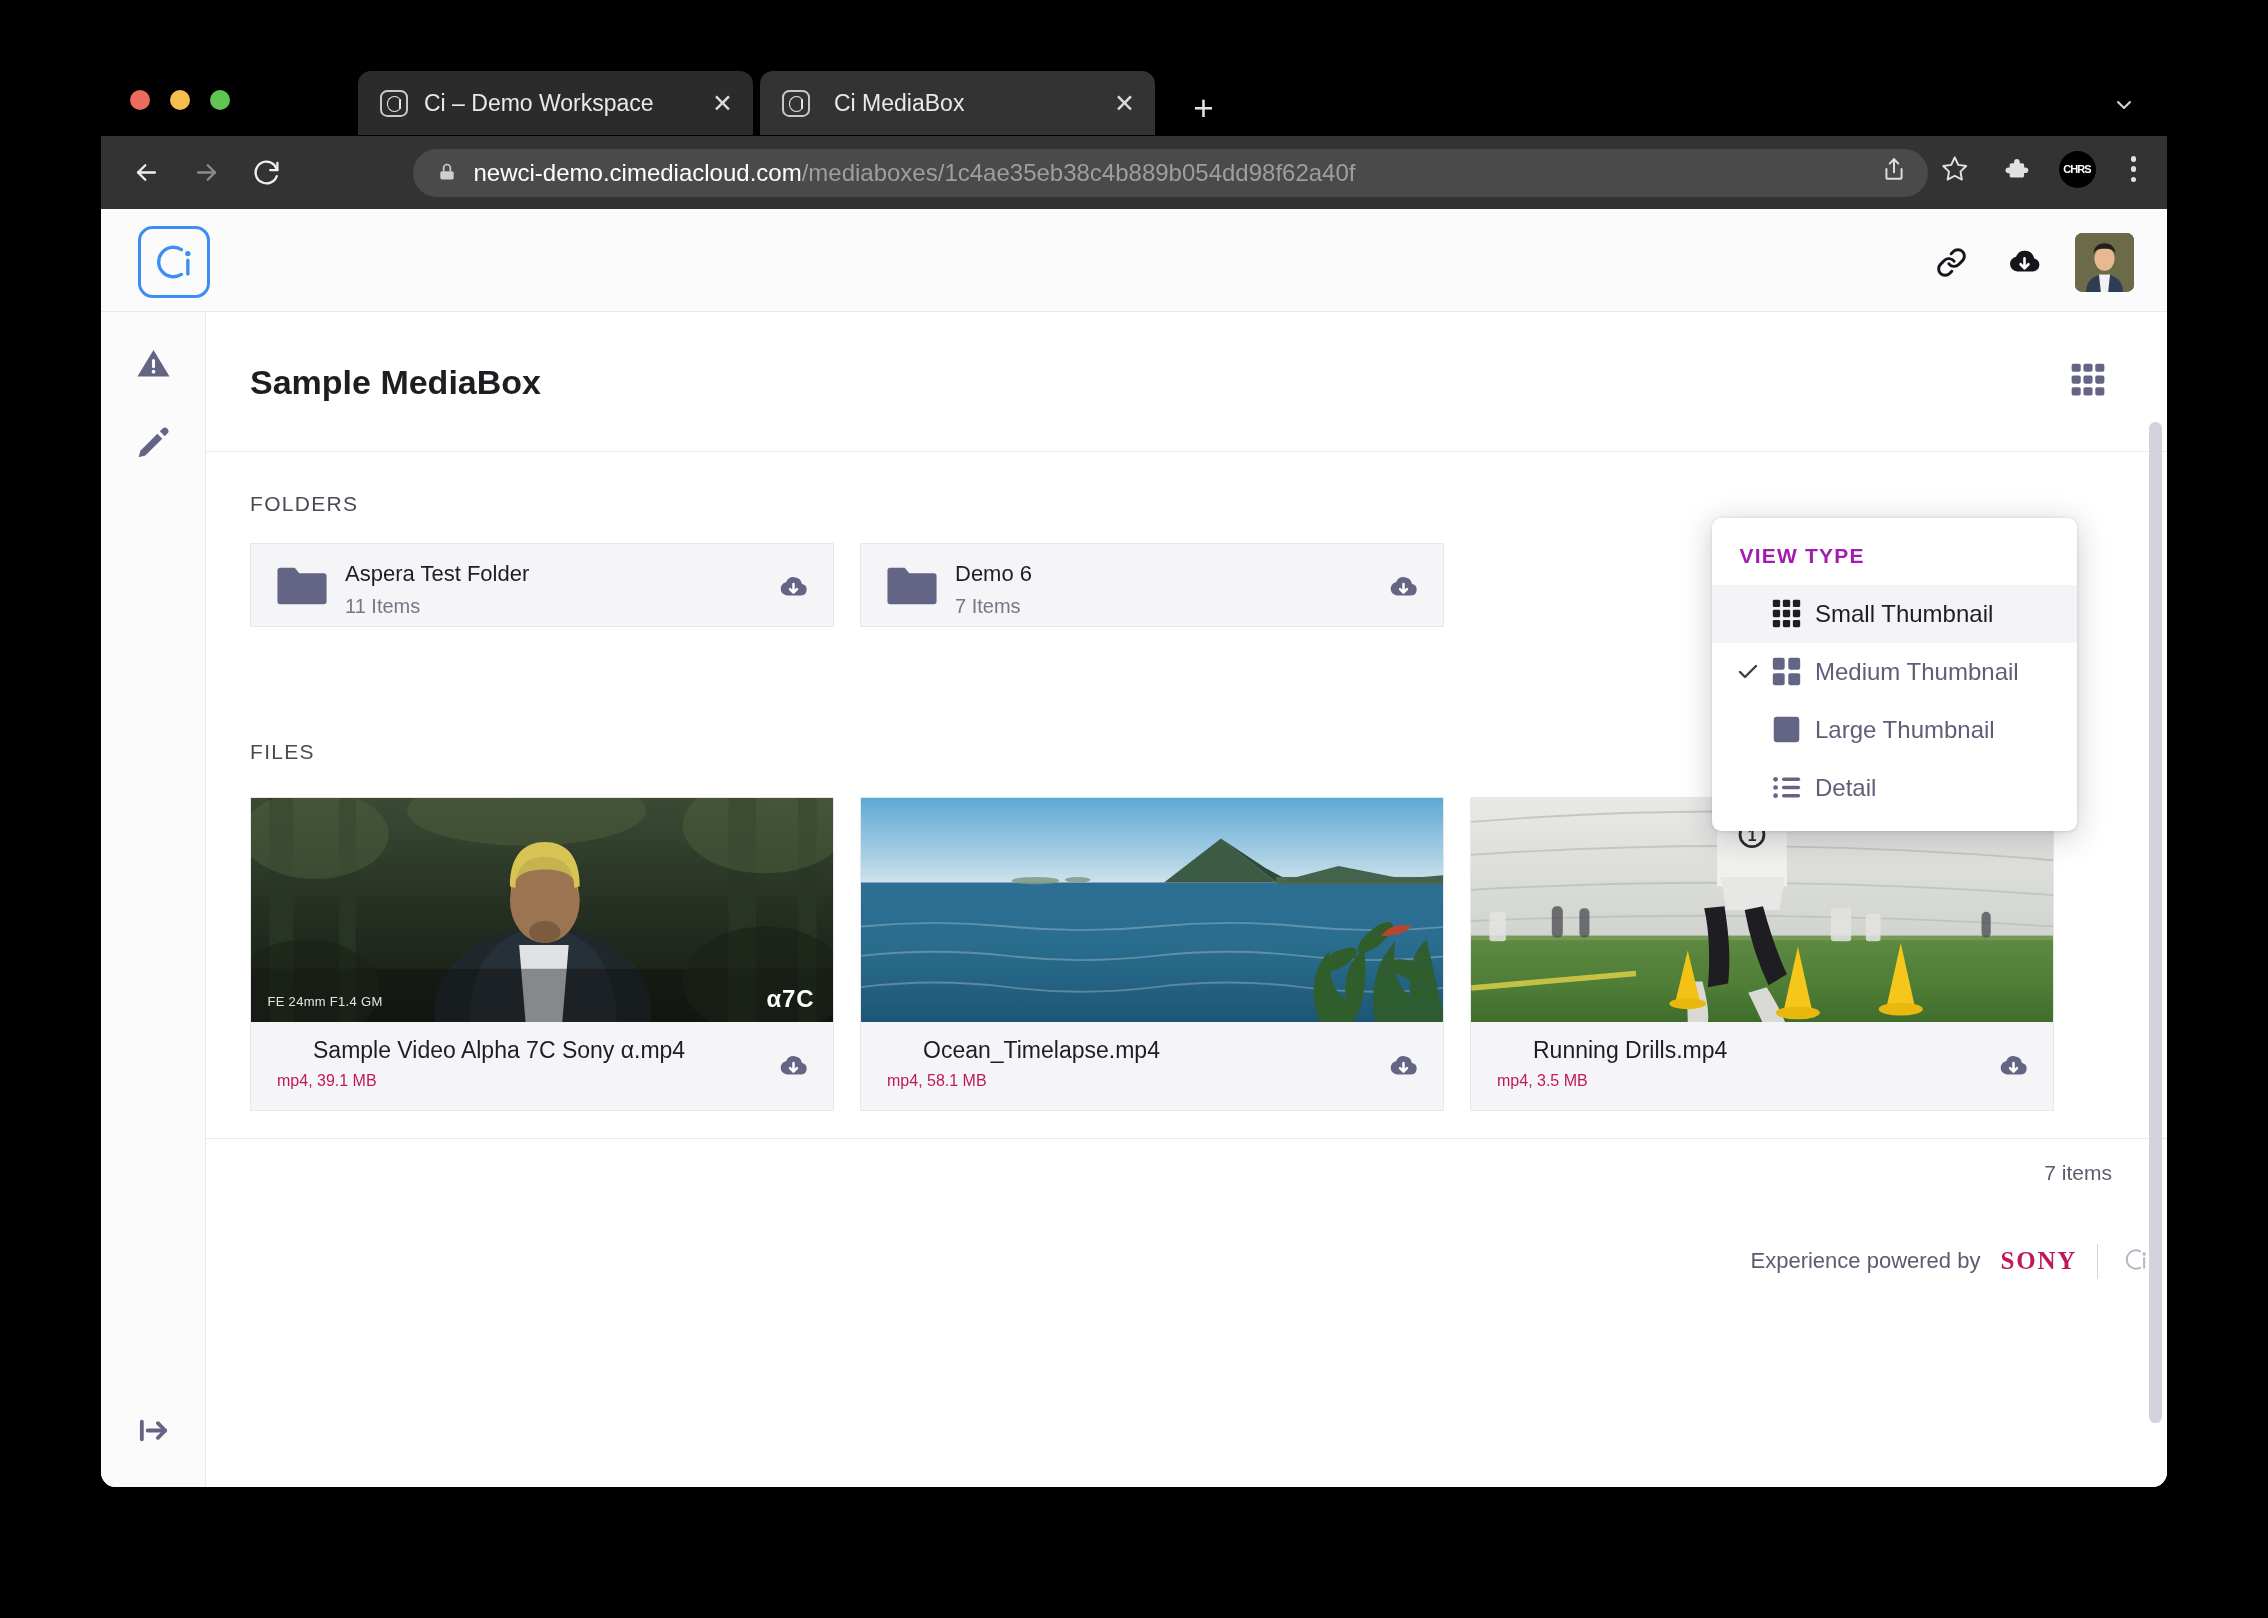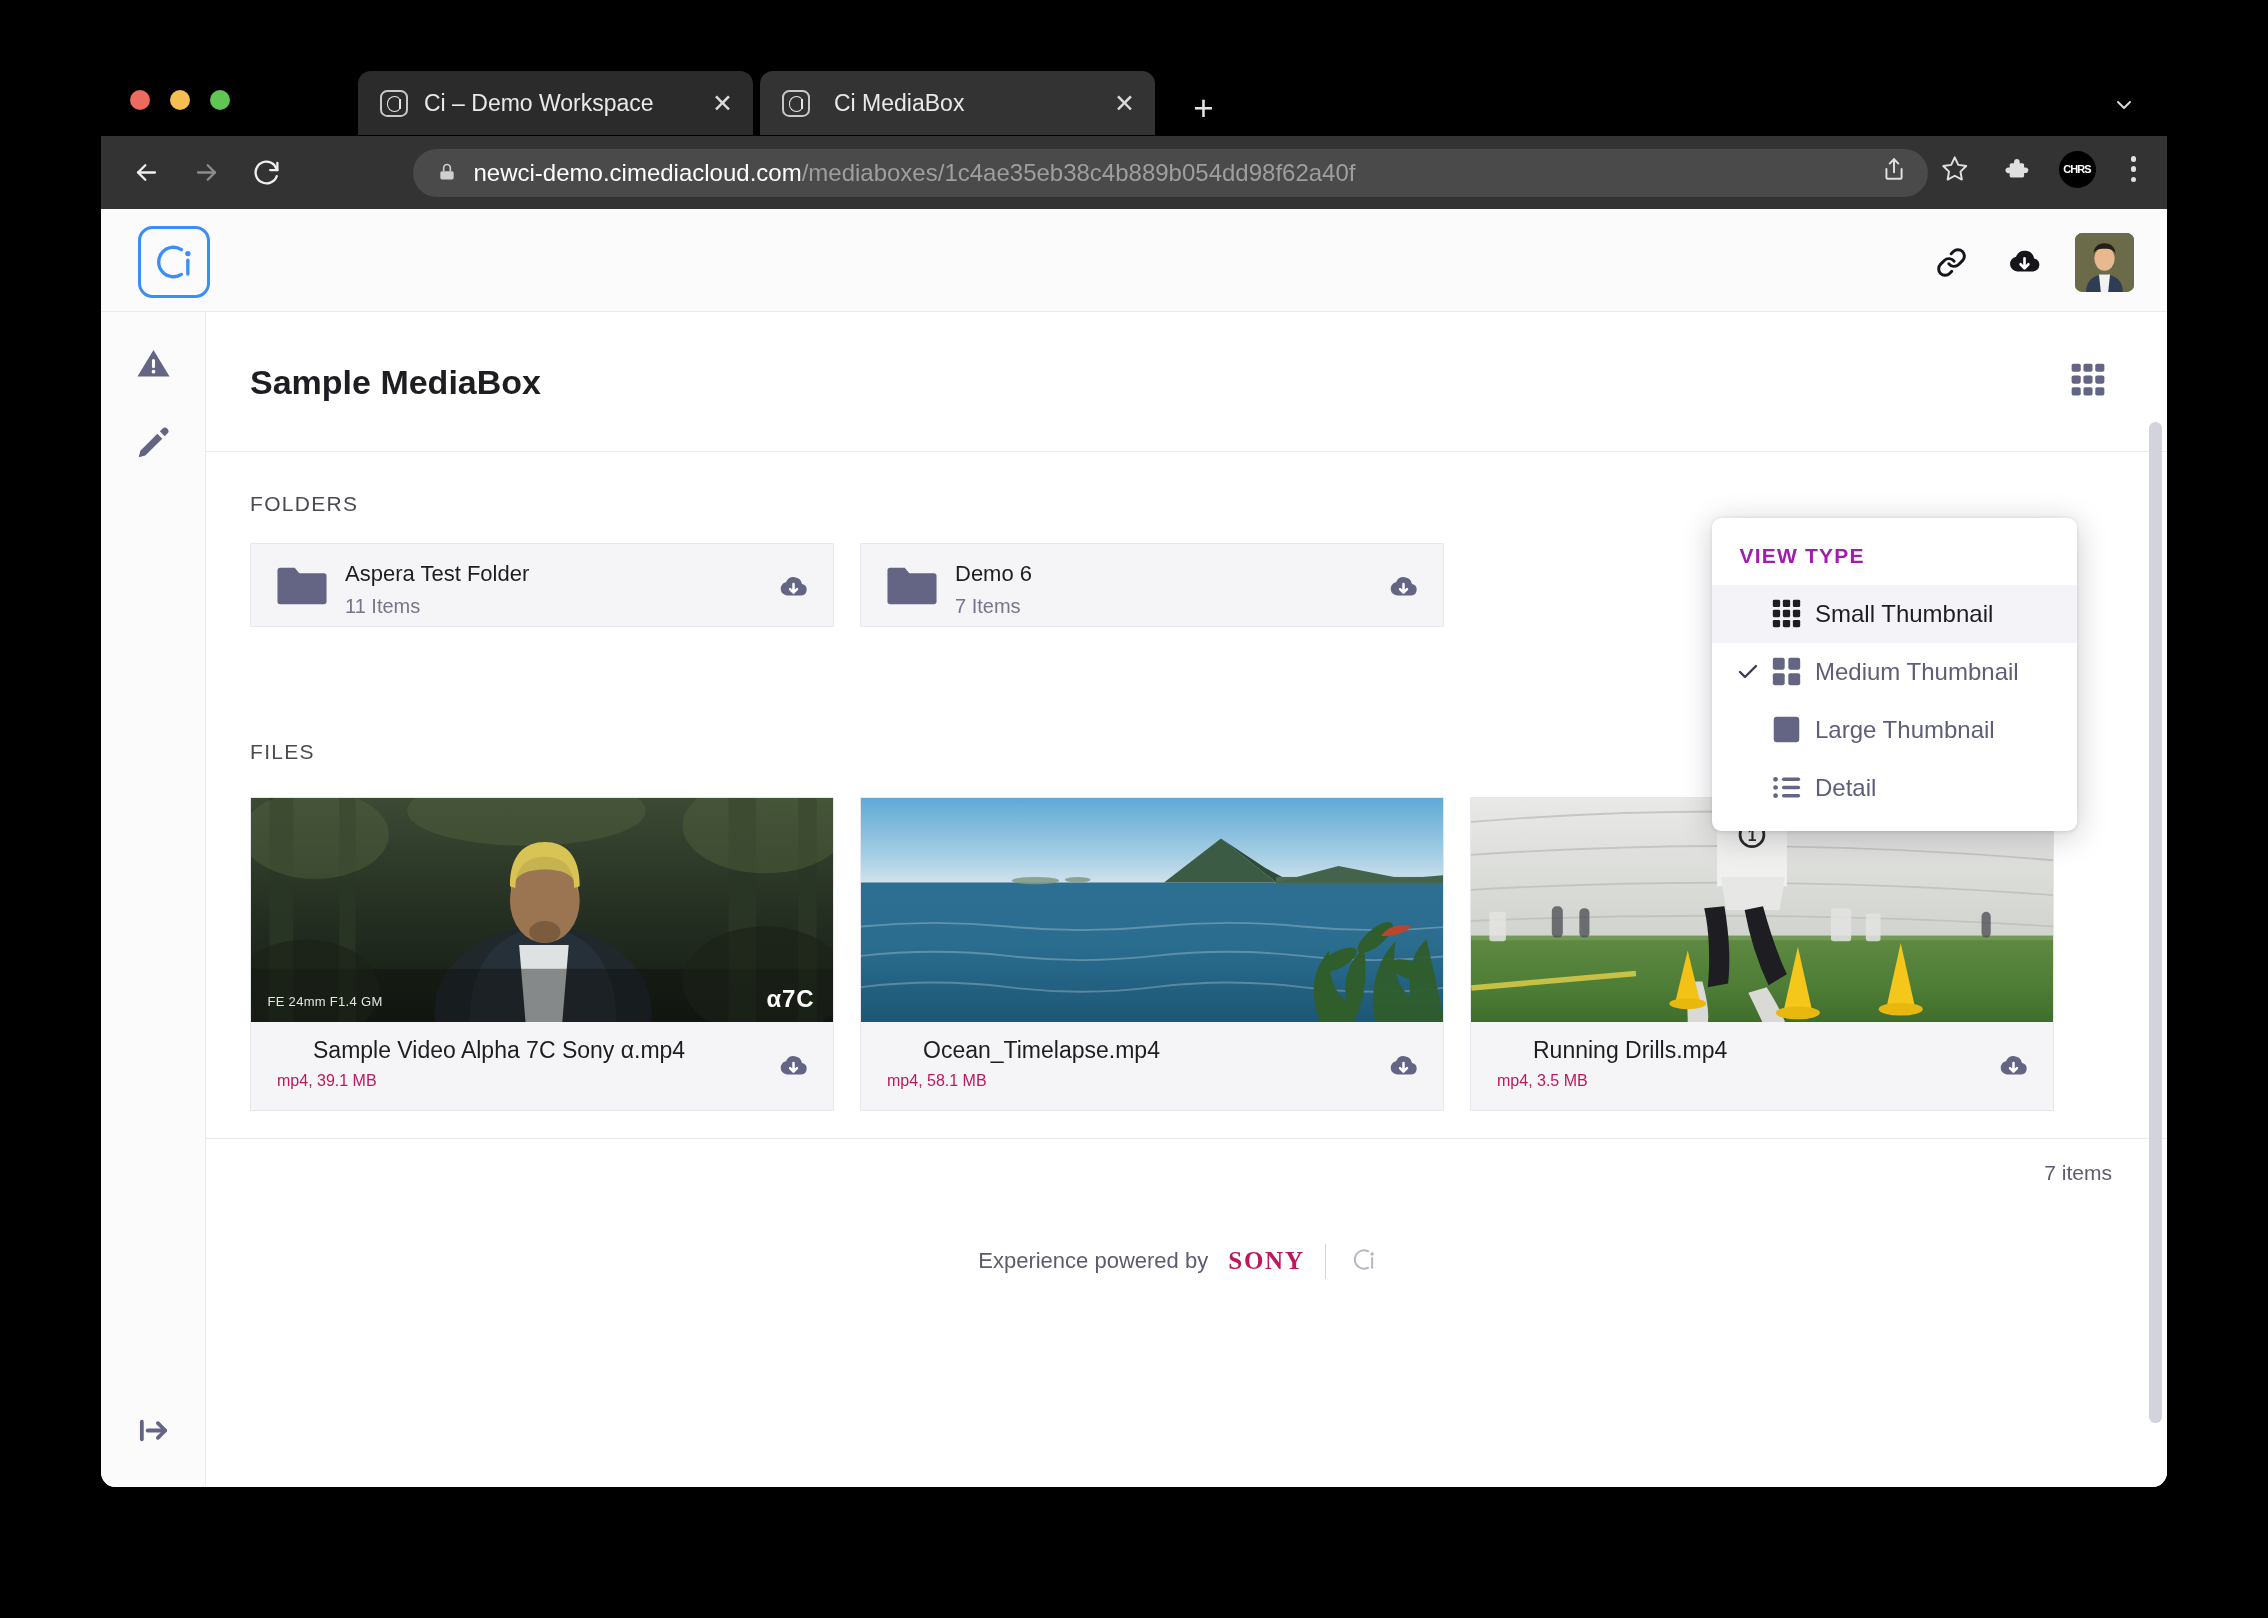--- a/index.html
+++ b/index.html
@@ -270,21 +270,21 @@
   }
   #item-count {
     position: absolute; right: 55px; top: 22px;
     font-size: 21px; color: #5c5c70;
   }
 
   
   #footer {
     position: absolute; left: 0; right: 16px; top: 894px;
     height: 110px;
-    display: flex; align-items: center; justify-content: center;
+    display: flex; align-items: center; justify-content: flex-end;
     gap: 20px;
   }
   #footer-text { font-size: 22px; color: #5c5c70; font-weight: 500; }
   #sony-wordmark {
     font-family: "Liberation Serif", serif;
     font-size: 25px; font-weight: bold; letter-spacing: 1.8px;
     color: #be185d;
   }
   #footer-divider { width: 0.9px; height: 35px; background: #d4d4de; }
 

